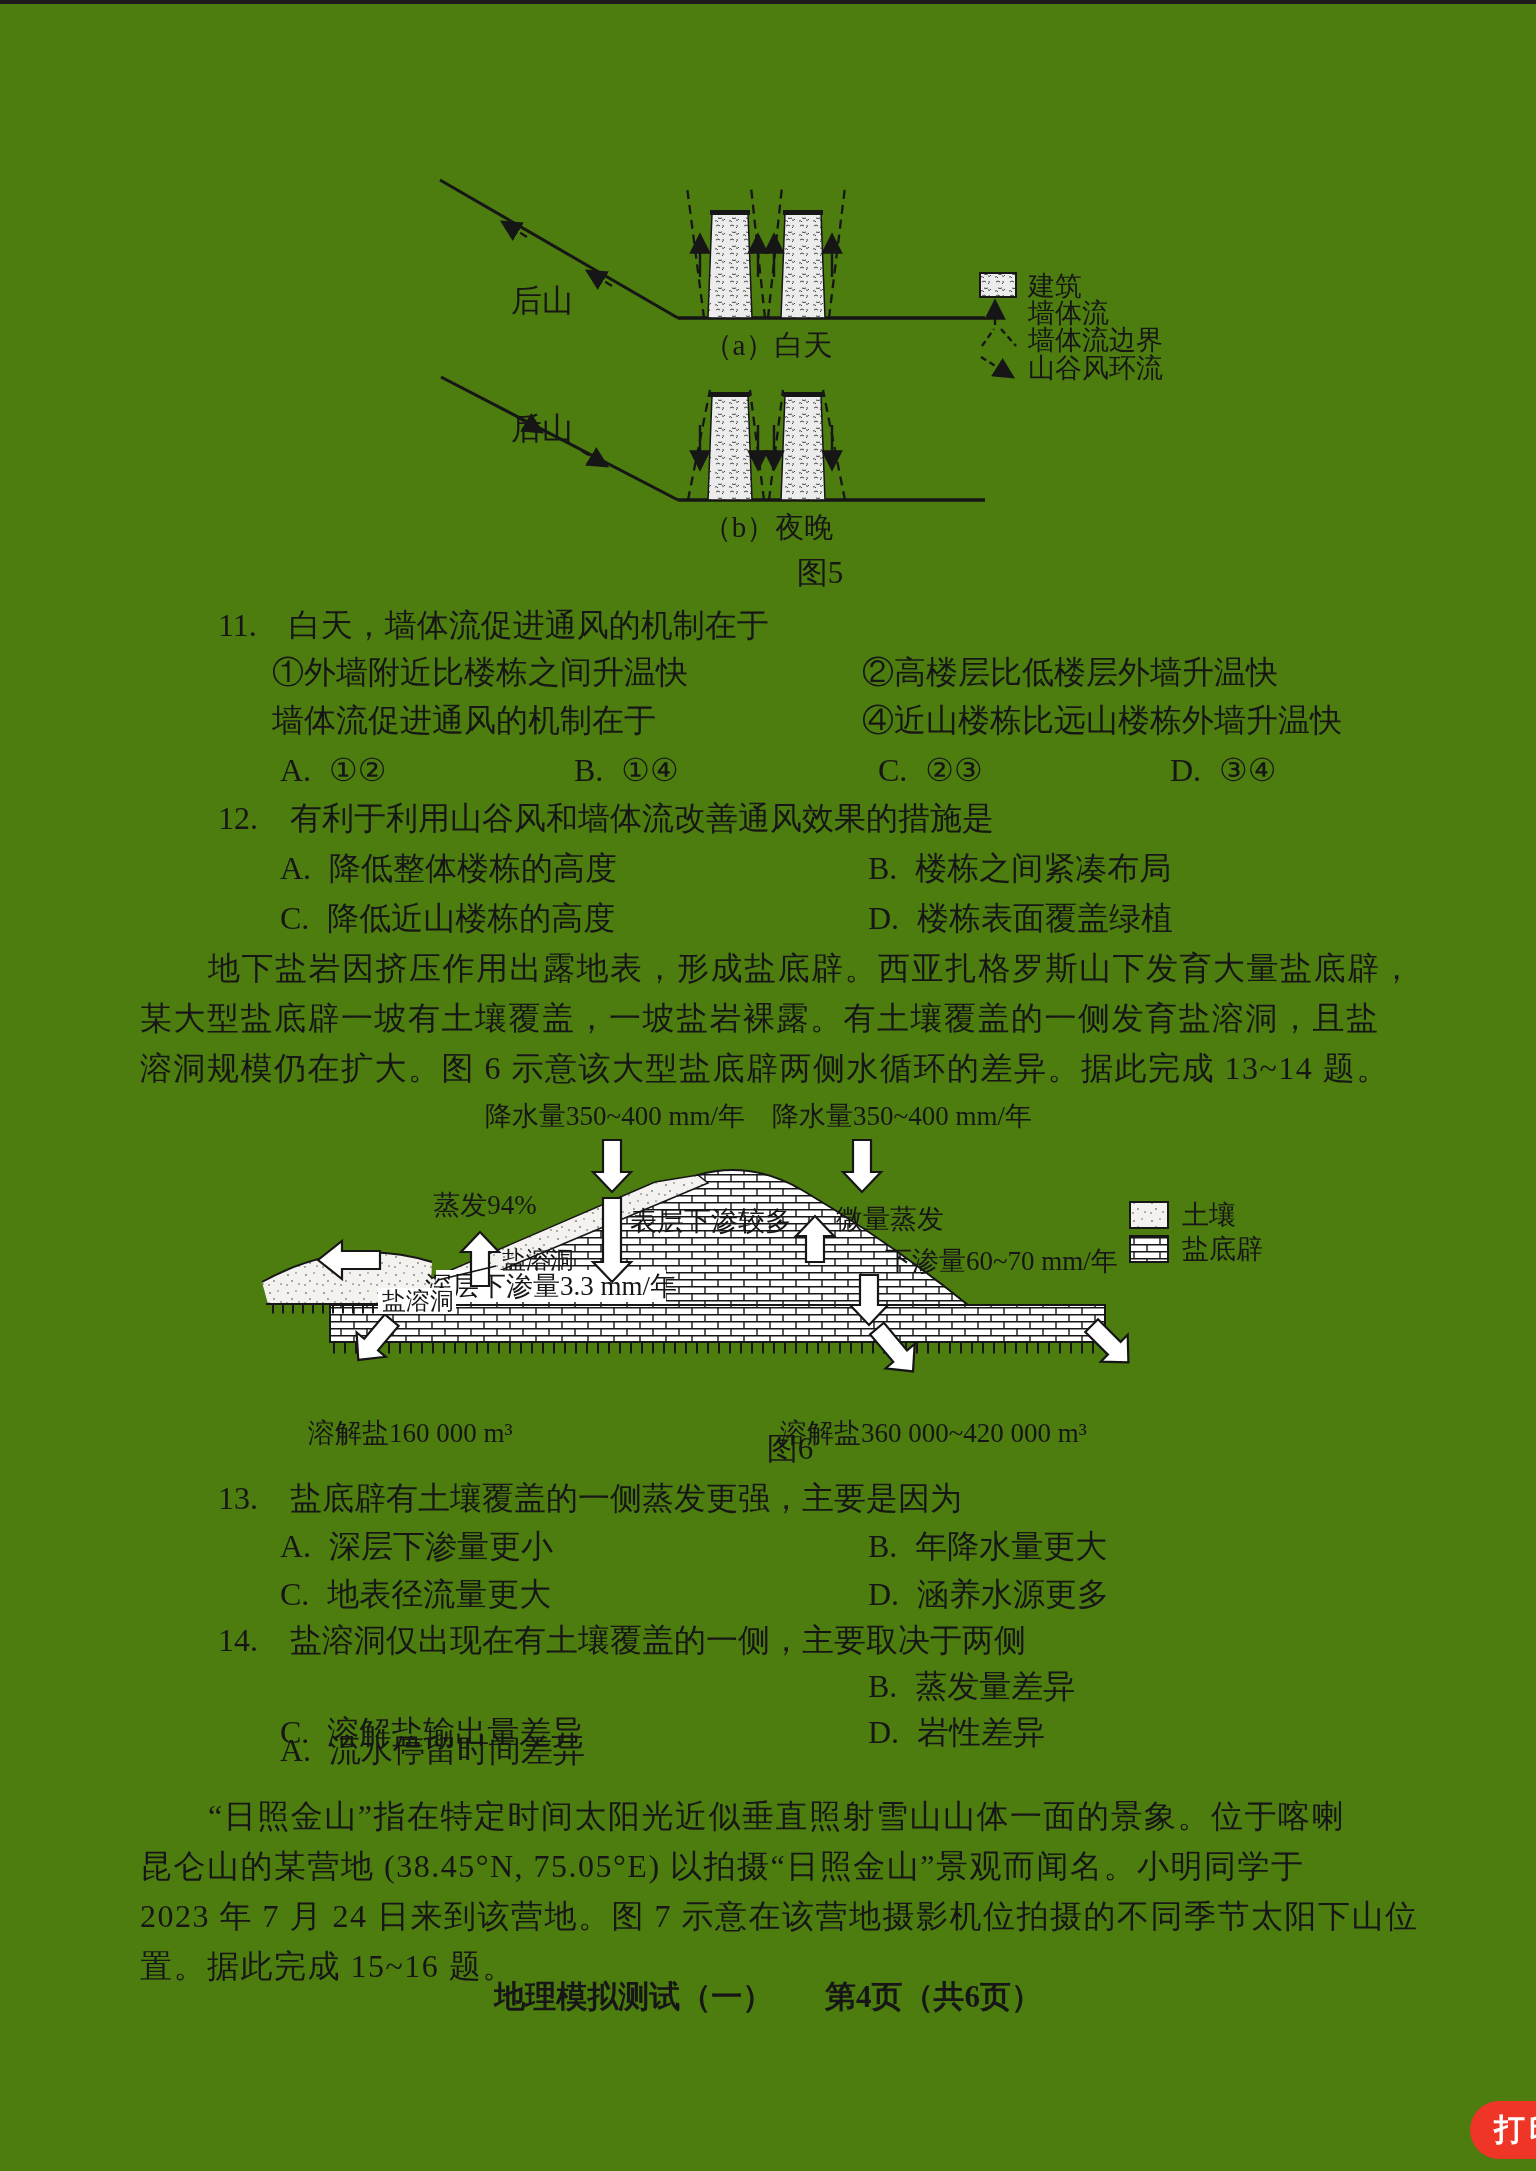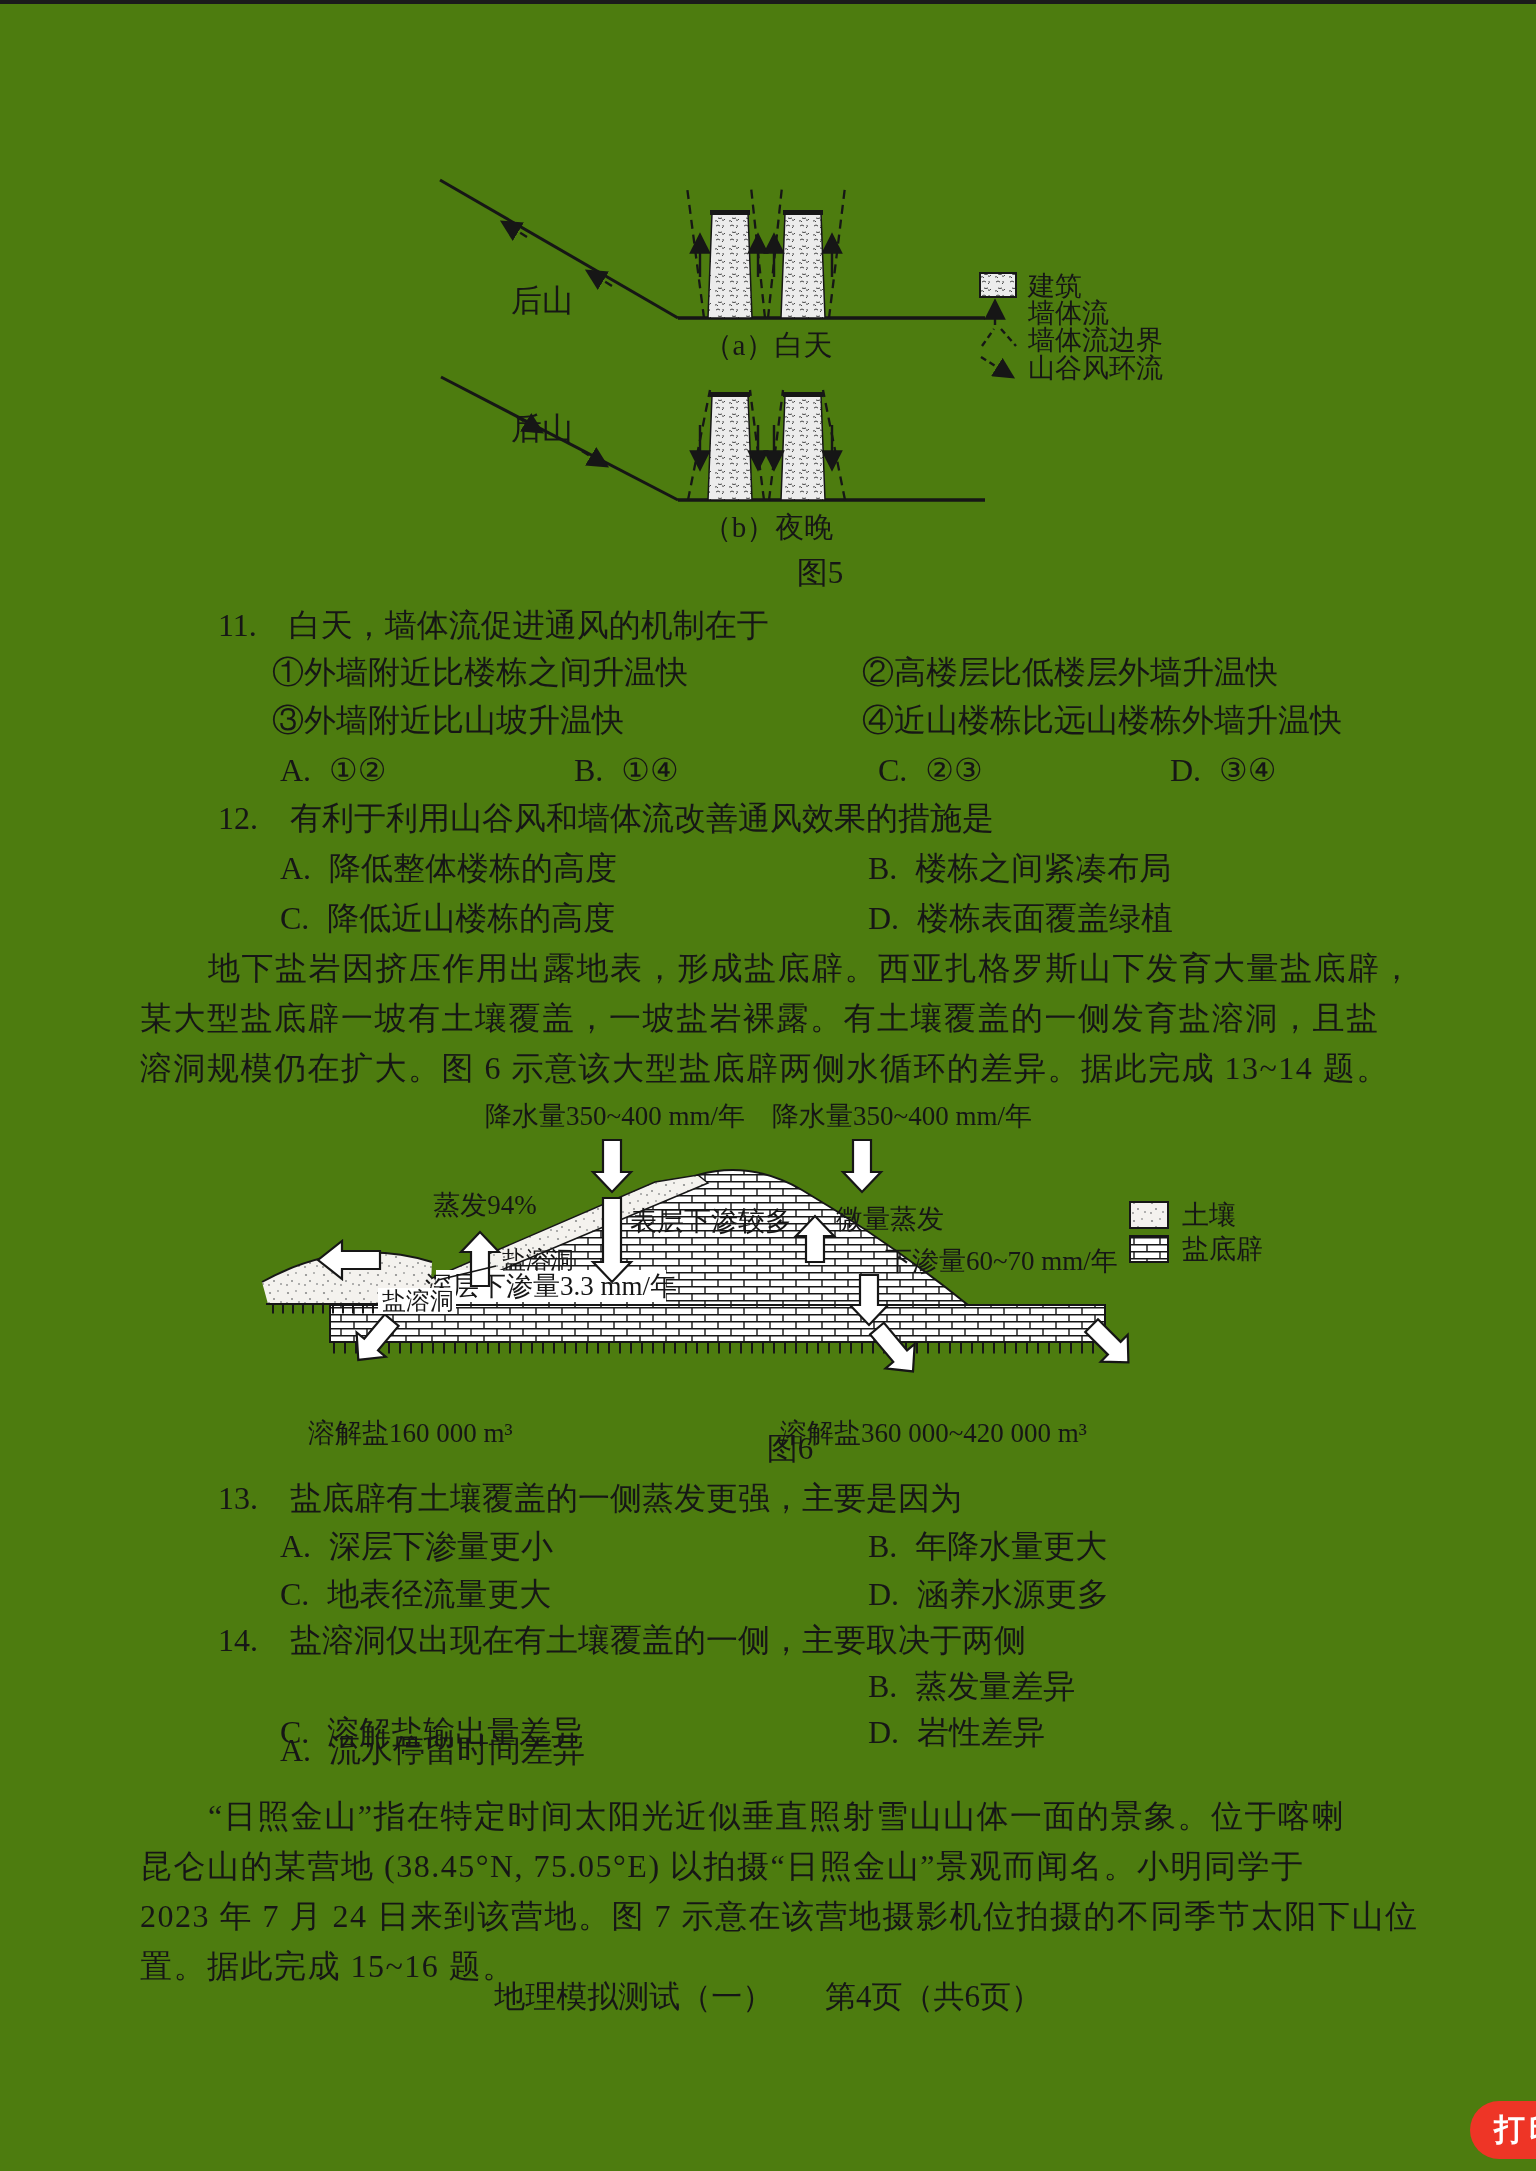--- a/index.html
+++ b/index.html
@@ -5,21 +5,21 @@
   html,body{margin:0;padding:0;background:#ffffff;}
   #page{position:relative;width:1536px;height:2171px;background:#4d7c0f;overflow:hidden;
         font-family:"Liberation Serif","DejaVu Serif",serif;color:#161616;}
   .abs{position:absolute;white-space:nowrap;}
   .t{font-size:32px;line-height:40px;}
   .qnum{display:inline-block;margin-right:32px;}
   .olab{display:inline-block;margin-right:18px;}
   .pline{font-size:32px;line-height:40px;letter-spacing:1.5px;}
   .caption{font-size:31px;text-align:center;}
   .footer{width:1536px;text-align:center;font-size:31px;}
-  .footer span{margin:17px 22px;}
+  .footer span{margin:17px 22px;font-weight:bold;}
   #scanbar{position:absolute;left:0;top:0;width:1536px;height:4px;background:#1b1b1b;}
   #printbtn{position:absolute;left:1470px;top:2101px;width:126px;height:58px;background:#ee3526;
             border-radius:30px;border:none;color:#ffffff;font-size:31px;font-weight:bold;
             font-family:"Liberation Sans","DejaVu Sans",sans-serif;display:flex;align-items:center;
             padding:0 0 0 24px;letter-spacing:4px;cursor:pointer;}
   svg text{font-family:"Liberation Serif","DejaVu Serif",serif;fill:#161616;}
 </style>
 </head>
 <body>
 
@@ -110,21 +110,21 @@
     </g>
   </svg>
 
   <div class="abs caption" style="left:740px;top:552px;width:160px">图5</div>
 
   <div class="abs t" style="left:218px;top:605px">
     <span class="qnum">11.</span><span>白天，墙体流促进通风的机制在于</span>
   </div>
   <div class="abs t" style="left:272px;top:652px">①外墙附近比楼栋之间升温快</div>
   <div class="abs t" style="left:862px;top:652px">②高楼层比低楼层外墙升温快</div>
-  <div class="abs t" style="left:272px;top:700px">③外墙附近比山坡升温快</div>
+  <div class="abs t" style="left:272px;top:700px">墙体流促进通风的机制在于</div>
   <div class="abs t" style="left:862px;top:700px">④近山楼栋比远山楼栋外墙升温快</div>
   <div class="abs t" style="left:280px;top:750px"><span class="olab">A.</span><span>①②</span></div>
   <div class="abs t" style="left:574px;top:750px"><span class="olab">B.</span><span>①④</span></div>
   <div class="abs t" style="left:878px;top:750px"><span class="olab">C.</span><span>②③</span></div>
   <div class="abs t" style="left:1170px;top:750px"><span class="olab">D.</span><span>③④</span></div>
 
   <div class="abs t" style="left:218px;top:798px">
     <span class="qnum">12.</span><span>有利于利用山谷风和墙体流改善通风效果的措施是</span>
   </div>
   <div class="abs t" style="left:280px;top:848px"><span class="olab">A.</span><span>降低整体楼栋的高度</span></div>

